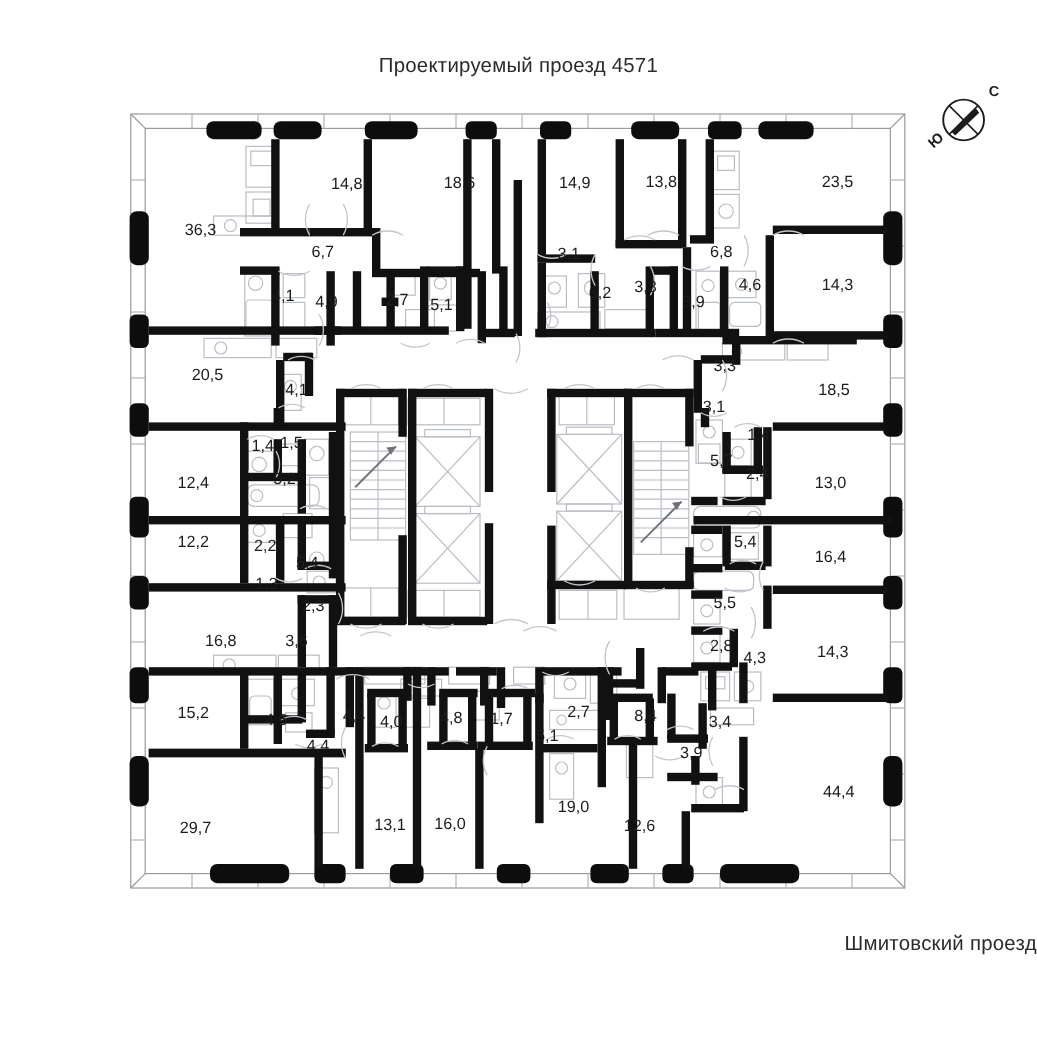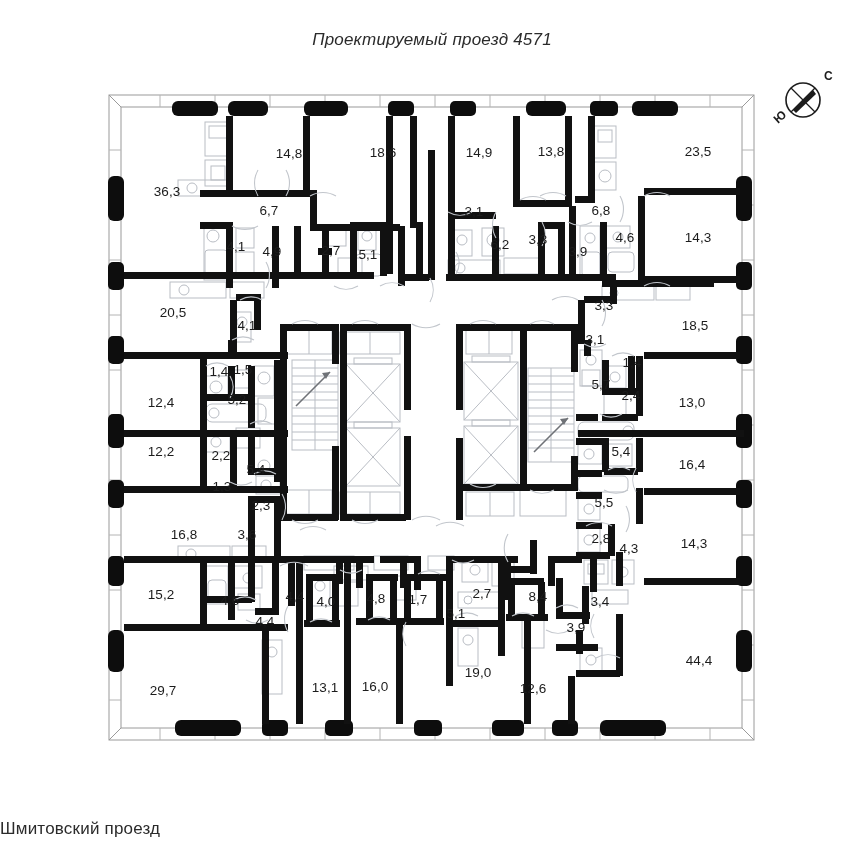--- a/index.html
+++ b/index.html
@@ -22,28 +22,26 @@
   }
   .street-label {
     position: absolute;
     color: #2b2b2b;
     font-size: 17px;
     font-family: "Liberation Sans", sans-serif;
     white-space: nowrap;
     letter-spacing: 0.2px;
   }
   #label-top {
-    left: 0; right: 0; top: 30px;
+    left: 0; right: 0; top: 45px;
     text-align: center;
-    font-style: italic;
   }
   #label-bottom {
     left: 0; right: 0; top: 777px;
-    text-align: left;
-    margin-top: 42px;
+    text-align: right;
   }
   svg { display: block; }
   .area-num {
     font-family: "Liberation Sans", sans-serif;
     fill: #1c1c1c;
     font-size: 13.5px;
     text-anchor: middle;
     dominant-baseline: middle;
   }
   .compass-letter {

